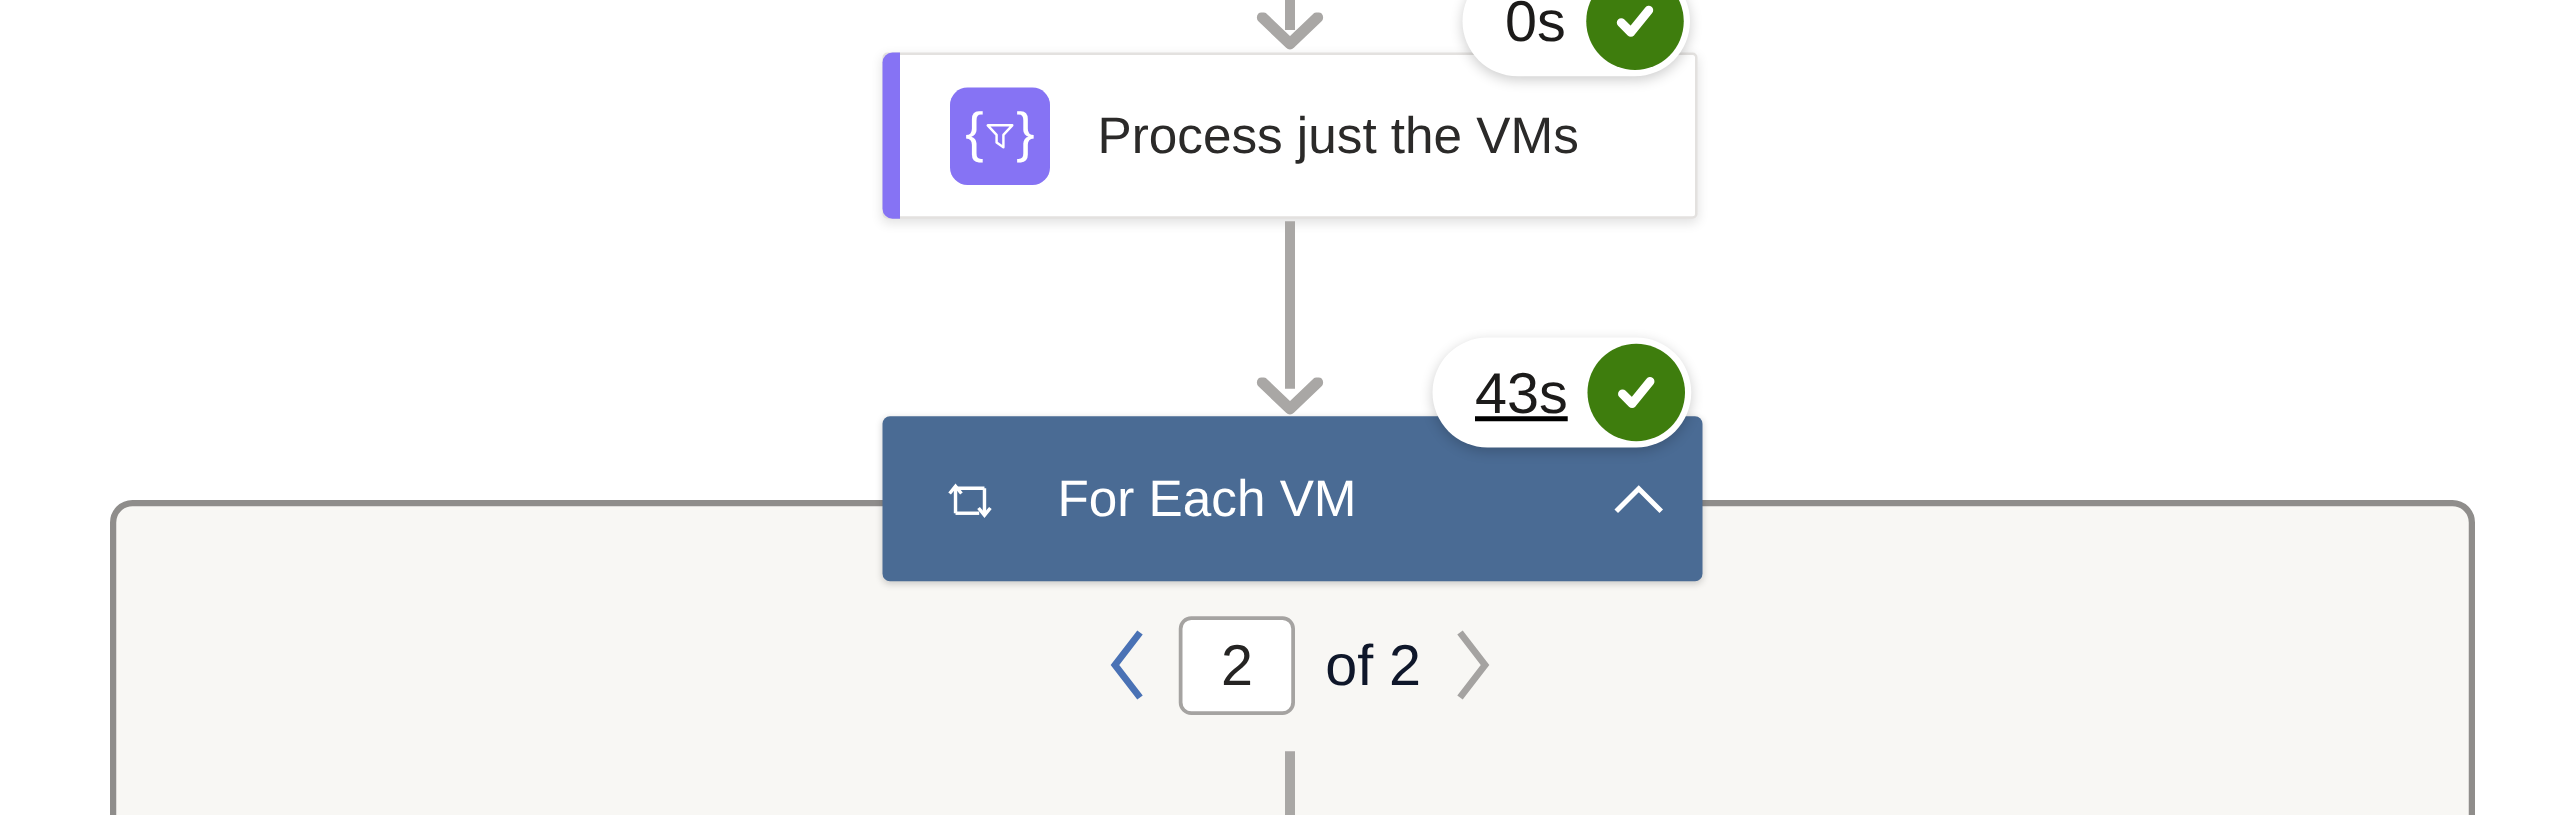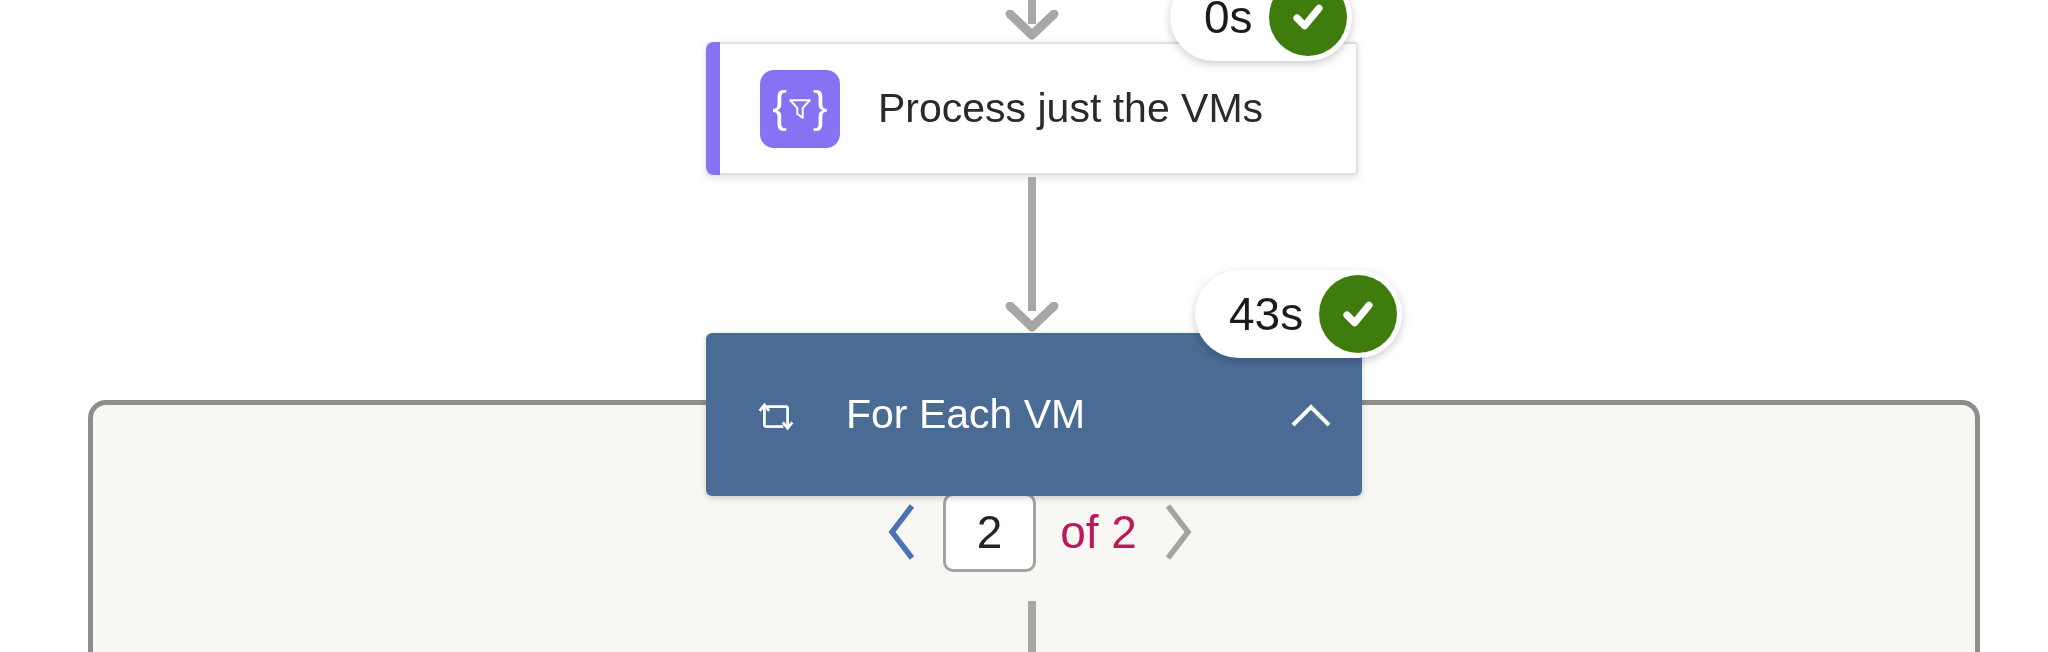--- a/index.html
+++ b/index.html
@@ -34,30 +34,30 @@
   .card-title{font-size:41px;color:#2b2a29;white-space:nowrap;text-align:right;}
 
   
   .badge{
     position:absolute;height:88px;background:#ffffff;border-radius:44px;
     display:flex;align-items:center;gap:16px;
     padding:0 5px 0 34px;box-sizing:border-box;
     box-shadow:0 3px 10px rgba(0,0,0,0.20);z-index:4;
   }
   .badge-0s{left:1170px;top:-27px;}
-  .badge-43s{left:1195px;top:270px;}
+  .badge-43s{left:1146px;top:270px;text-decoration:underline;}
   .badge-time{font-size:46px;font-weight:500;color:#1c1b1a;}
   .badge-check{
     width:78px;height:78px;border-radius:50%;background:#3e7d0d;
     display:flex;align-items:center;justify-content:center;flex:none;
   }
 
   
   .scope-header{
-    position:absolute;left:706px;top:333px;width:656px;height:163px;
+    position:absolute;left:706px;top:333px;width:656px;height:132px;
     background:#4a6b94;border-radius:6px;box-sizing:border-box;
     display:flex;align-items:center;padding-left:50px;gap:50px;
     box-shadow:0 2px 6px rgba(0,0,0,0.18);z-index:3;cursor:pointer;
   }
   .scope-title{font-size:41px;color:#ffffff;white-space:nowrap;}
   .collapse-btn{
     position:absolute;right:22px;top:50%;transform:translateY(-50%);
     background:none;border:none;padding:6px;cursor:pointer;line-height:0;
   }
 
@@ -73,21 +73,21 @@
     position:absolute;left:840px;top:488px;width:400px;height:88px;
     display:flex;align-items:center;justify-content:center;gap:24px;z-index:2;
   }
   .pager-btn{background:none;border:none;padding:0;cursor:pointer;line-height:0;}
   .page-input{
     width:93px;height:79px;background:#ffffff;
     border:3px solid #a5a3a1;border-radius:10px;box-sizing:border-box;
     font-family:"Liberation Sans",sans-serif;font-size:46px;color:#252423;
     text-align:center;padding:0;
   }
-  .pager-label{font-size:46px;color:#be185d;white-space:nowrap;}
+  .pager-label{font-size:46px;color:#0f172a;white-space:nowrap;}
 </style>
 </head>
 <body>
 
 <div id="canvas">
 
   <div class="vline" style="left:1028px;top:0;height:24px;"></div>
   <div class="arrowhead" style="left:1004px;top:10px;">
     <svg width="56" height="30" viewBox="0 0 56 30">
       <polyline points="6,4 28,25 50,4" fill="none" stroke="#a9a7a5" stroke-width="9" stroke-linecap="round" stroke-linejoin="round"></polyline>

